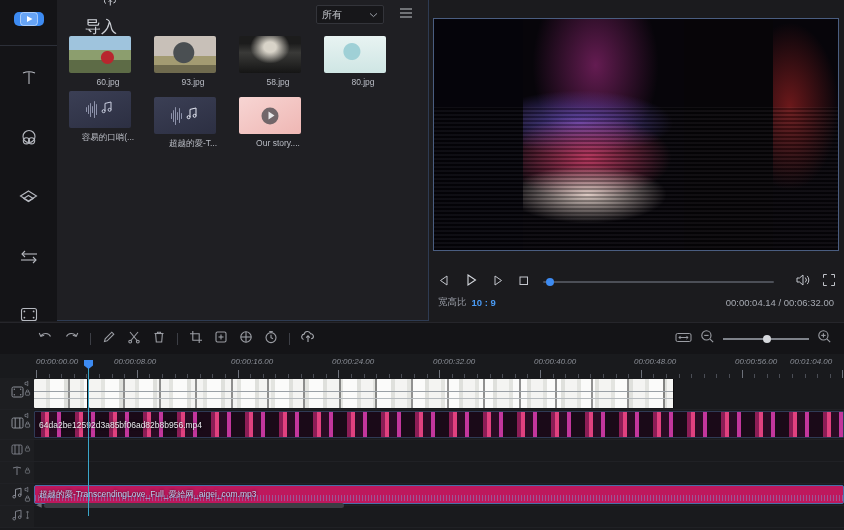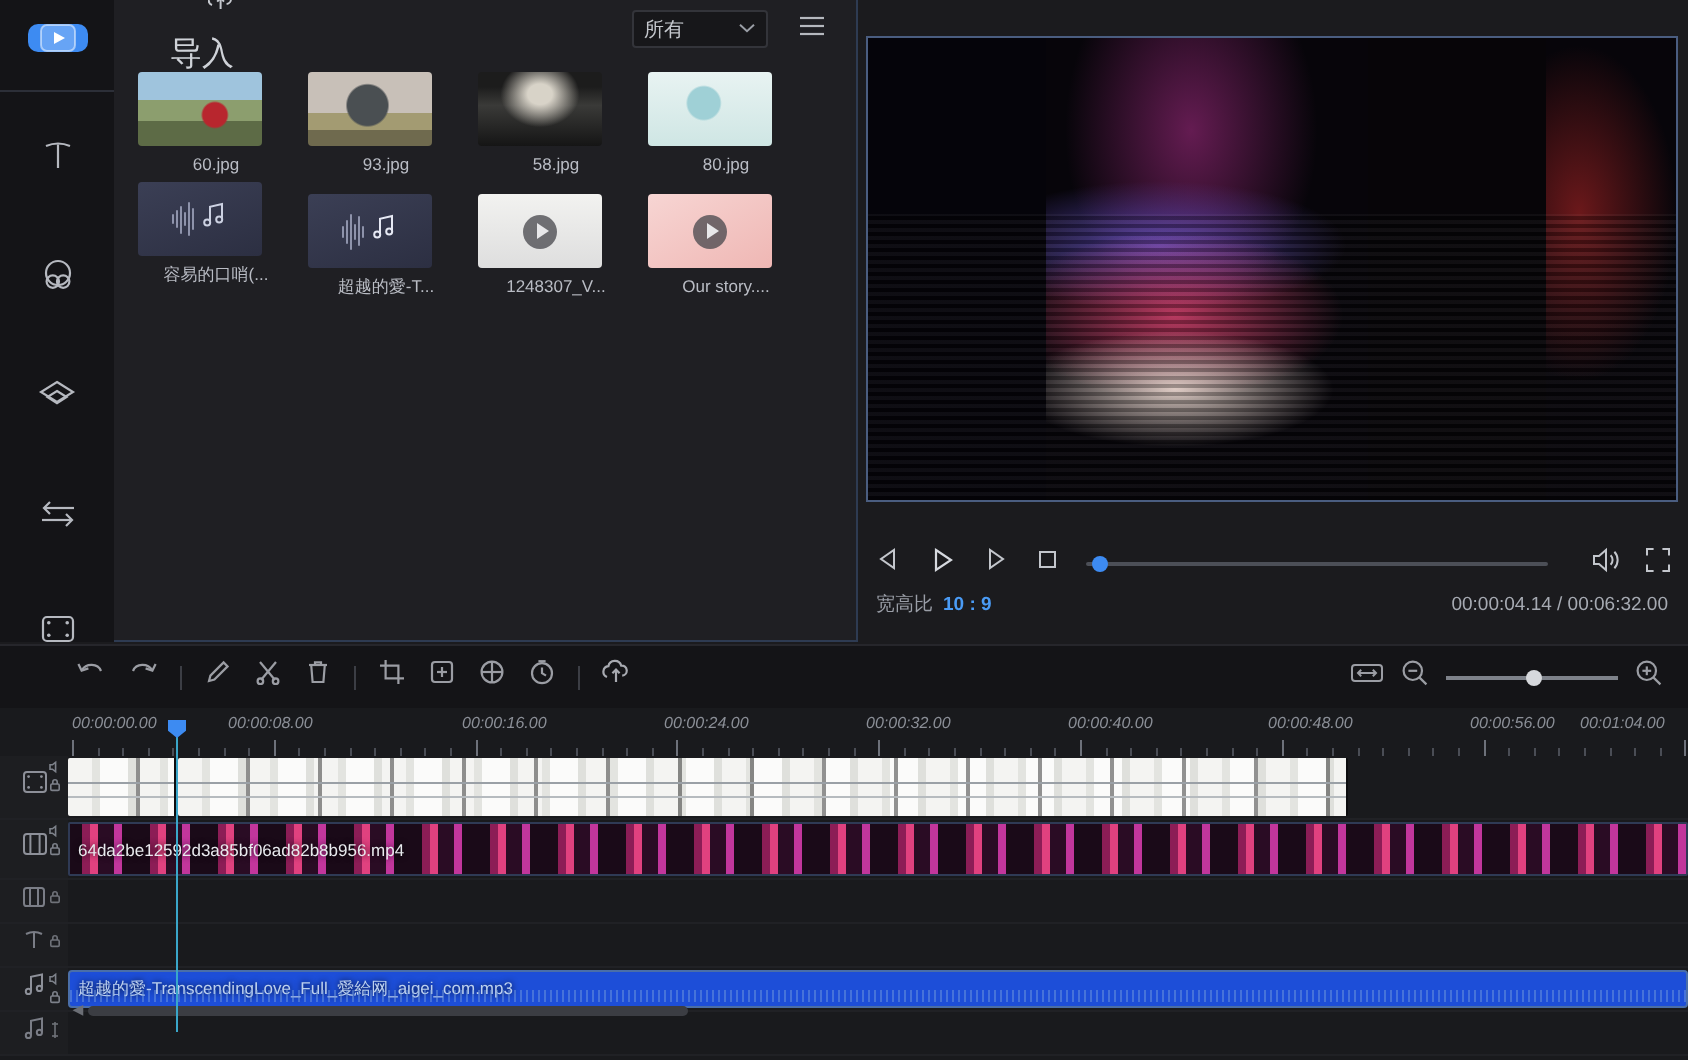--- a/index.html
+++ b/index.html
@@ -209,21 +209,21 @@
   .vclip1 .wire { position:absolute; left:0; right:0; top:42%; height:1px; background:#9aa0a6; }
   .vclip1 .wire2 { position:absolute; left:0; right:0; top:64%; height:1px; background:#b6bbbf; }
   .vclip2 {
     background-image:
       repeating-linear-gradient(90deg,
         #1a0a18 0 6px, #8c1d56 6px 10px, #e0417f 10px 14px, #2a0c24 14px 22px,
         #c2369c 22px 26px, #1a0a18 26px 34px);
     border: 1px solid #2f3a55;
   }
   .aclip {
-    background: #1d4ed8; border: 1px solid #4a6ea8; border-radius: 2px;
+    background: #be185d; border: 1px solid #4a6ea8; border-radius: 2px;
   }
   .aclip .clip-label { color: #bcd0ee; }
   .aclip .awave {
     position:absolute; left:0; right:0; bottom:2px; height:6px;
     background: repeating-linear-gradient(90deg, rgba(120,160,220,.45) 0 1px, transparent 1px 3px);
   }
 
   .playhead {
     position: absolute; top: 12px; bottom: 14px; width: 1px;
     background: #3aa6c9; z-index: 30;
@@ -398,26 +398,20 @@
           </span>
           <span style="margin-left:2px">
             <svg width="15" height="15" viewBox="0 0 15 15" fill="none" stroke="#e6e9f4" stroke-width="1">
               <path d="M6 11 V3.4 L12 2 V9.6"></path>
                 <circle cx="4.6" cy="11.2" r="1.5"></circle>
                 <circle cx="10.6" cy="9.8" r="1.5"></circle>
             </svg>
           </span>
         </div>
         <div class="media-label">超越的愛-T...</div>
-      </div>
-      <div class="media-item" style="margin-top:6px">
-        <div class="thumb t-1248">
-          <span class="play-badge"></span>
-        </div>
-        <div class="media-label">1248307_V...</div>
       </div>
       <div class="media-item" style="margin-top:6px">
         <div class="thumb t-our">
           <span class="play-badge"></span>
         </div>
         <div class="media-label">Our story....</div>
       </div>
     </div>
   </div>
 

